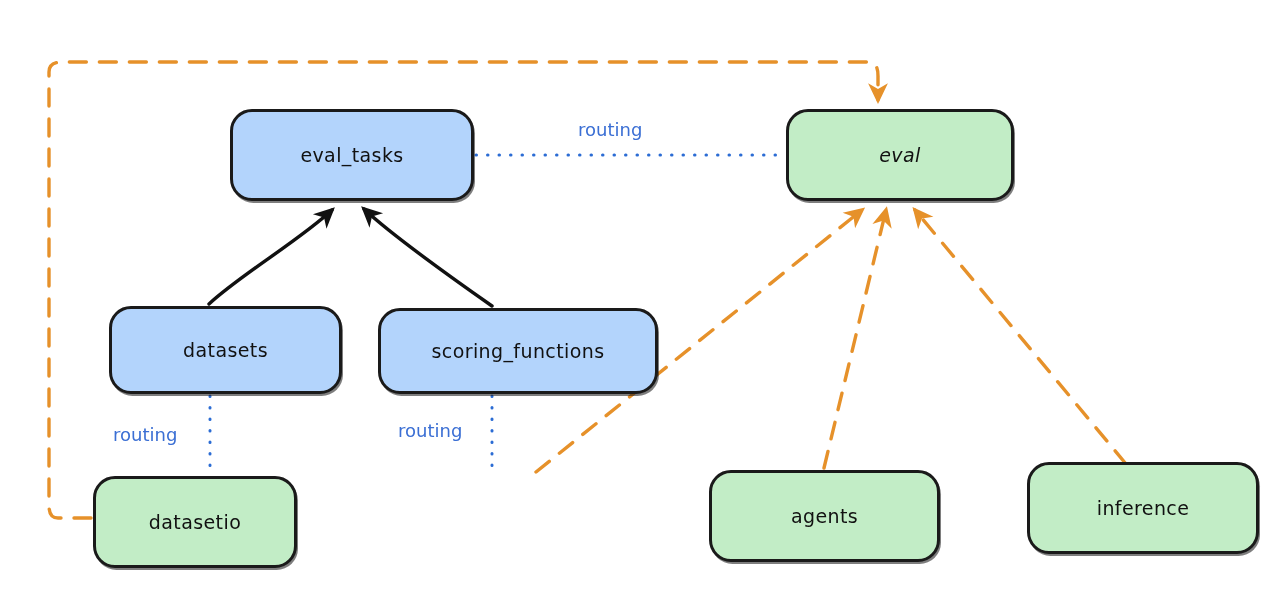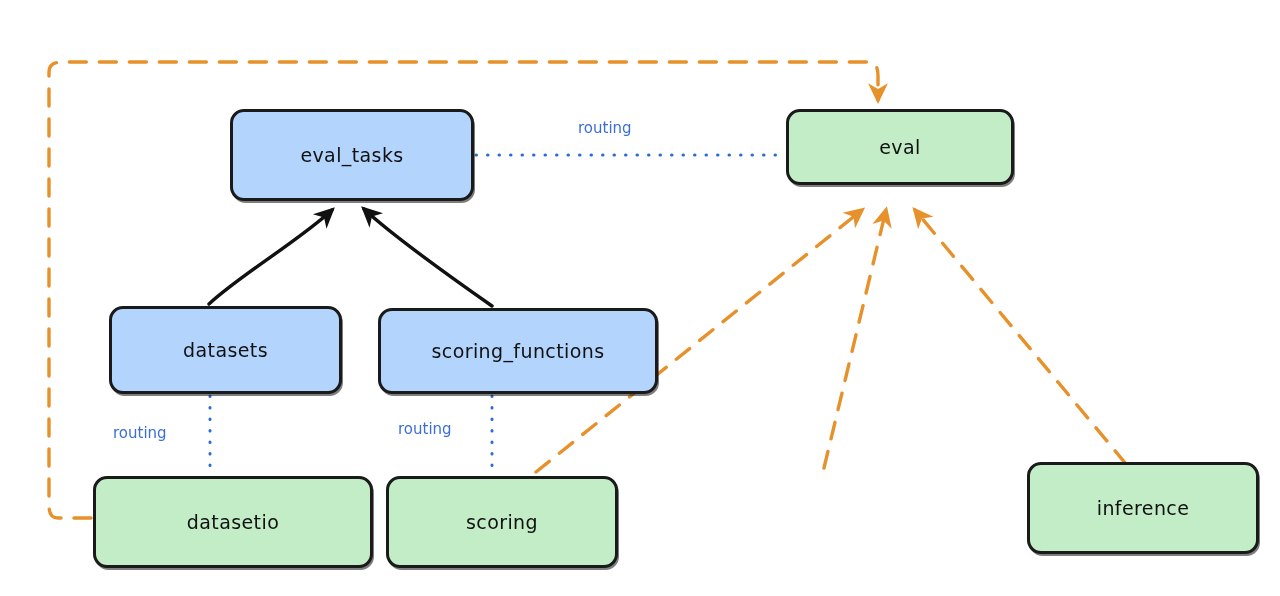--- a/index.html
+++ b/index.html
@@ -23,21 +23,21 @@
     left: 0;
     top: 0;
     width: 1280px;
     height: 596px;
     pointer-events: none;
   }
   .node {
     position: absolute;
     box-sizing: border-box;
     border: 3px solid #1a1a1a;
-    border-radius: 14px;
+    border-radius: 22px;
     display: flex;
     align-items: center;
     justify-content: center;
     z-index: 3;
     box-shadow: 1.5px 2.5px 0 -0.5px rgba(20,20,20,0.55);
   }
   .node.blue {
     background: #b3d4fc;
   }
   .node.green {
@@ -47,21 +47,21 @@
     font-family: "DejaVu Sans", sans-serif;
     font-size: 19px;
     color: #111111;
     letter-spacing: 0.4px;
     white-space: nowrap;
     text-align: center;
   }
   .edge-label {
     position: absolute;
     font-family: "DejaVu Sans", sans-serif;
-    font-size: 15px;
+    font-size: 18px;
     color: #3b6fd4;
     white-space: nowrap;
     z-index: 4;
   }
 </style>
 </head>
 <body>
 
 <div id="canvas">
 
@@ -93,40 +93,40 @@
     <path d="M 824 468 L 886 210" fill="none" stroke="#e6912a" stroke-width="3.4" stroke-linecap="round" stroke-dasharray="17 13" marker-end="url(#arrow-orange)"></path>
 
     <path d="M 1126 464 L 915 210" fill="none" stroke="#e6912a" stroke-width="3.4" stroke-linecap="round" stroke-dasharray="17 13" marker-end="url(#arrow-orange)"></path>
 
   </svg>
 
   <div class="node blue" style="left:230px; top:109px; width:244px; height:92px;">
     <span class="node-label">eval_tasks</span>
   </div>
 
-  <div class="node green" style="left:786px; top:109px; width:228px; height:76px;">
+  <div class="node green" style="left:786px; top:109px; width:228px; height:92px;font-style:italic;">
     <span class="node-label">eval</span>
   </div>
 
   <div class="node blue" style="left:109px; top:306px; width:233px; height:88px;">
     <span class="node-label">datasets</span>
   </div>
 
   <div class="node blue" style="left:378px; top:308px; width:280px; height:86px;">
     <span class="node-label">scoring_functions</span>
   </div>
 
-  <div class="node green" style="left:93px; top:476px; width:280px; height:92px;">
+  <div class="node green" style="left:93px; top:476px; width:204px; height:92px;">
     <span class="node-label">datasetio</span>
   </div>
 
-  <div class="node green" style="left:386px; top:476px; width:232px; height:92px;">
-    <span class="node-label">scoring</span>
+
+  <div class="node green" style="left:709px; top:470px; width:231px; height:92px;">
+    <span class="node-label">agents</span>
   </div>
-
 
   <div class="node green" style="left:1027px; top:462px; width:232px; height:92px;">
     <span class="node-label">inference</span>
   </div>
 
   <div class="edge-label" style="left:578px; top:119px;">routing</div>
 
   <div class="edge-label" style="left:113px; top:424px;">routing</div>
 
   <div class="edge-label" style="left:398px; top:420px;">routing</div>

